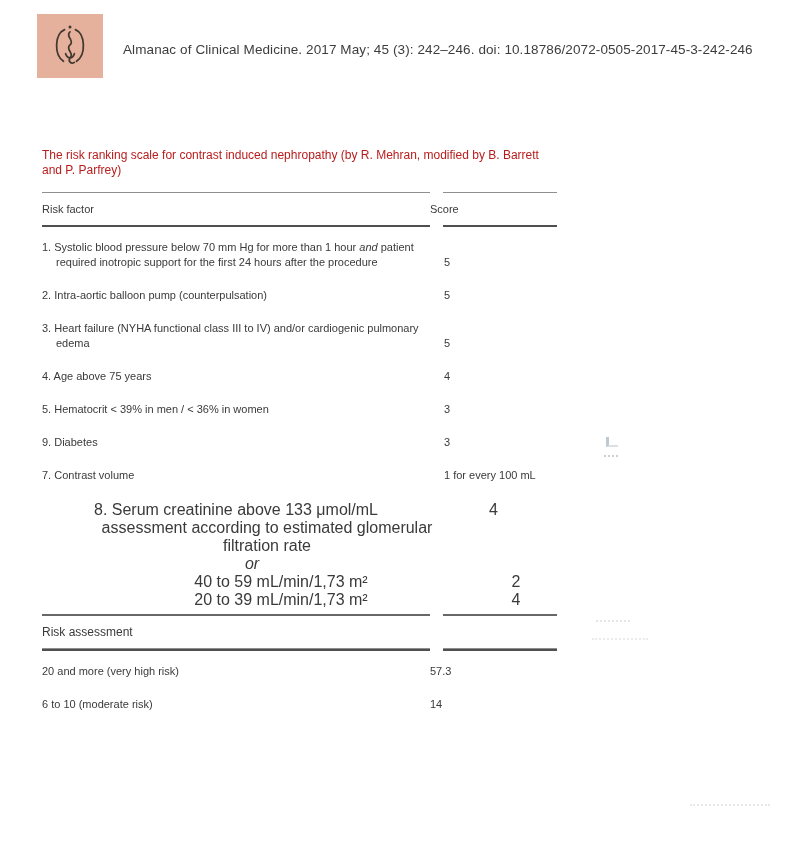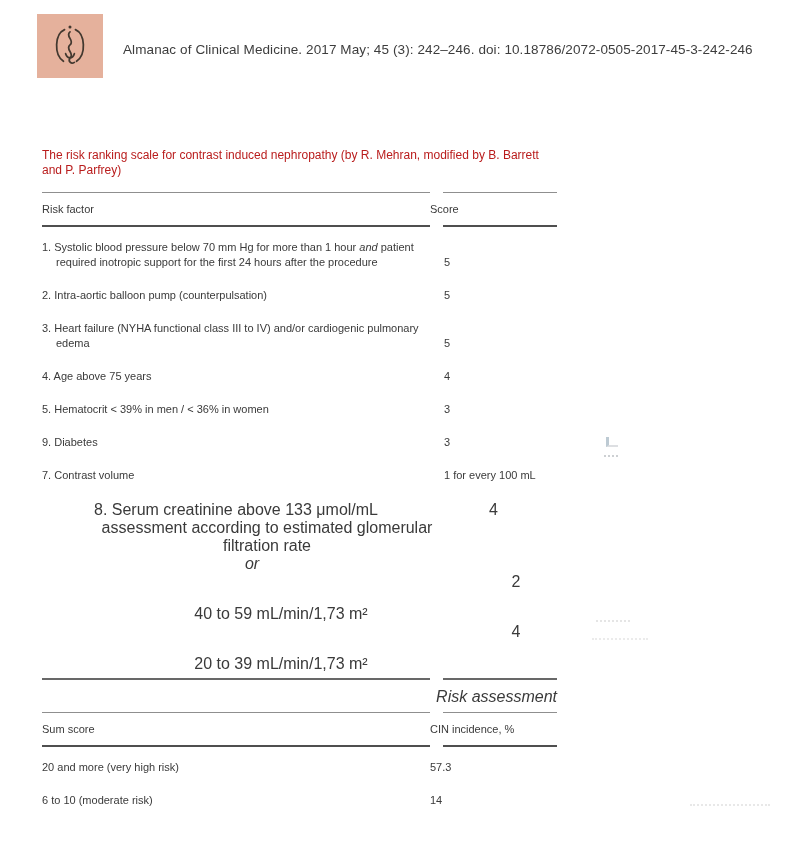--- a/index.html
+++ b/index.html
@@ -36,24 +36,24 @@
   .rule.thick .s1, .rule.thick .s2 { border-top:2px solid #4f4f4f; }
   .rule.mid .s1, .rule.mid .s2 { border-top:2px solid #686868; }
 
   .headrow { padding:9px 0 8px 0; }
   .bodyrow { padding:13px 0 5px 0; }
   .hang { padding-left:14px; text-indent:-14px; }
 
   .r8line { display:flex; align-items:flex-start;text-align:center; }
   .ind1 { padding-left:16px; }
   .ind2 { padding-left:31px; }
-  .ind3 { padding-left:45px;margin-top:32px; }
+  .ind3 { padding-left:45px; }
 
   .section-head {
-    text-align:right; font-size:16px; line-height:15px; padding:9px 0 8px 0;font-style:italic;
+    text-align:left; font-size:12px; line-height:15px; padding:9px 0 8px 0;
   }
 
   i { font-style:italic; }
 
   
   .artifact { position:absolute; pointer-events:none; }
   .a1 { left:606px; top:437px; width:9px; height:8px;
         border-left:3px solid rgba(110,140,160,0.45);
         border-bottom:2px solid rgba(120,130,140,0.25); }
   .a2 { left:604px; top:455px; width:14px; height:3px;
@@ -166,24 +166,20 @@
           <div class="s2"></div>
         </div>
 
       <div class="section-head">Risk assessment</div>
 
       <div class="rule">
           <div class="s1"></div>
           <div class="s2"></div>
         </div>
 
-      <div class="trow headrow">
-        <div class="c1">Sum score</div>
-        <div class="c2">CIN incidence, %</div>
-      </div>
 
       <div class="rule thick">
           <div class="s1"></div>
           <div class="s2"></div>
         </div>
 
       <div class="trow bodyrow">
         <div class="c1">20 and more (very high risk)</div>
         <div class="c2">57.3</div>
       </div>

